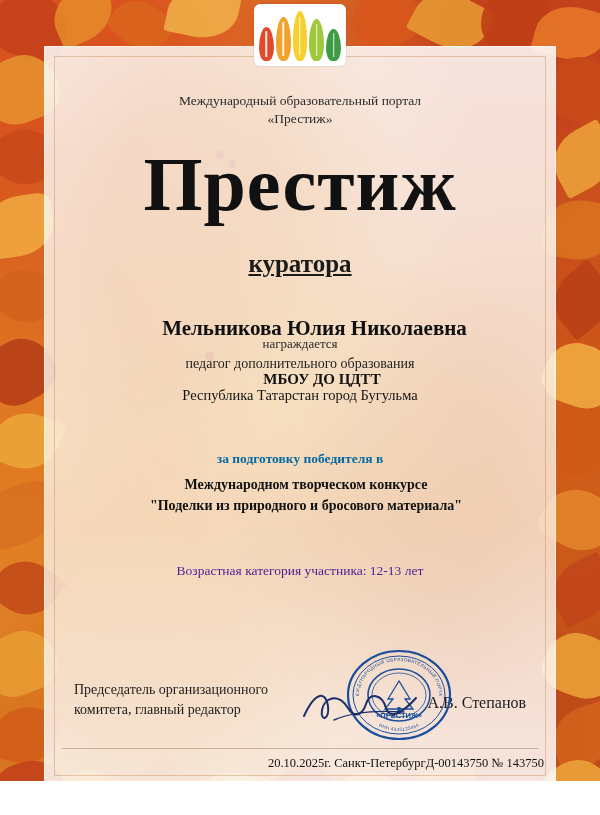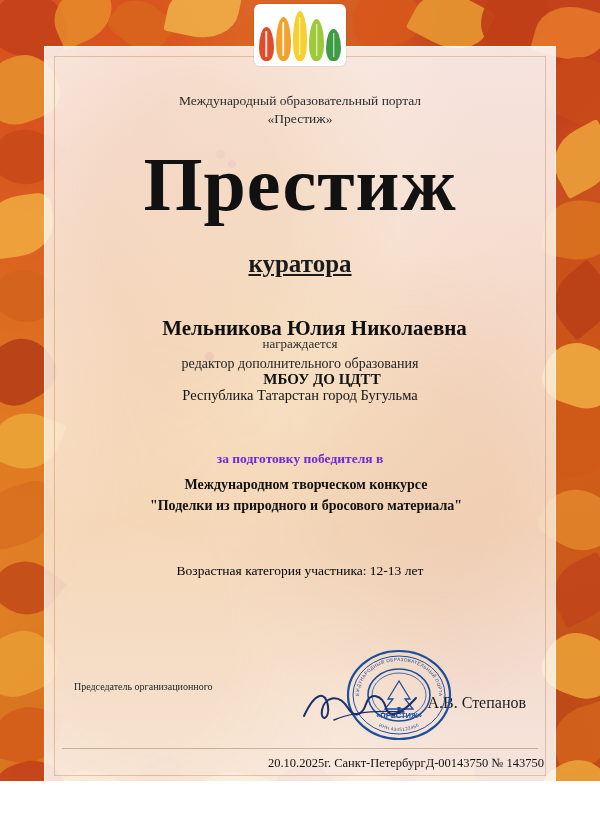--- a/index.html
+++ b/index.html
@@ -199,48 +199,48 @@
     font-size: 14.5px;
     color: #151515;
   }
   .for-label {
     position: absolute;
     top: 451px;
     left: 0;
     right: 0;
     font-size: 13.5px;
     font-weight: 700;
-    color: #6d28d9;
+    color: #0369a1;
   }
   .contest {
     position: absolute;
     top: 474px;
     left: 0;
     right: 0;
     font-size: 14px;
     font-weight: 700;
     color: #111;
     line-height: 1.5;
     padding-left: 12px;
   }
   .age {
     position: absolute;
     top: 563px;
     left: 0;
     right: 0;
     font-size: 13.5px;
-    color: #000000;
+    color: #4c1d95;
   }
 
   
   .sig-left {
     position: absolute;
     left: 74px;
     top: 680px;
-    font-size: 10px;
+    font-size: 14px;
     color: #1d1d1d;
     line-height: 1.45;
     text-align: left;
     z-index: 4;
   }
   .sig-right {
     position: absolute;
     right: 74px;
     top: 694px;
     font-size: 16px;
@@ -366,36 +366,37 @@
     </div>
 
     <div class="title">Престиж</div>
 
     <div class="subtitle">куратора</div>
 
     <div class="awarded-label">награждается</div>
 
     <div class="recipient">Мельникова Юлия Николаевна</div>
 
-    <div class="role">редактор дополнительного образования</div>
+    <div class="role">педагог дополнительного образования</div>
     <div class="org2">МБОУ ДО ЦДТТ</div>
     <div class="place">Республика Татарстан город Бугульма</div>
 
     <div class="for-label">за подготовку победителя в</div>
 
     <div class="contest">
       <div>Международном творческом конкурсе</div>
       <div>"Поделки из природного и бросового материала"</div>
     </div>
 
     <div class="age">Возрастная категория участника: 12-13 лет</div>
   </div>
 
   <div class="sig-left">
     <div>Председатель организационного</div>
+    <div>комитета, главный редактор</div>
   </div>
 
   <svg class="signature-mark" viewBox="0 0 120 40">
     <path d="M4 30 C 16 4, 26 6, 28 20 C 30 34, 20 36, 22 24 C 24 12, 38 6, 48 22 C 54 32, 62 30, 66 18 C 70 6, 82 8, 86 22 C 89 32, 100 30, 116 12" fill="none" stroke="#1a2f6b" stroke-width="2" stroke-linecap="round"></path>
     <path d="M34 34 C 52 26, 74 24, 104 26" fill="none" stroke="#1a2f6b" stroke-width="1.4" stroke-linecap="round"></path>
   </svg>
 
   <div class="sig-right">А.В. Степанов</div>
 
   <svg class="stamp" viewBox="0 0 110 94">

